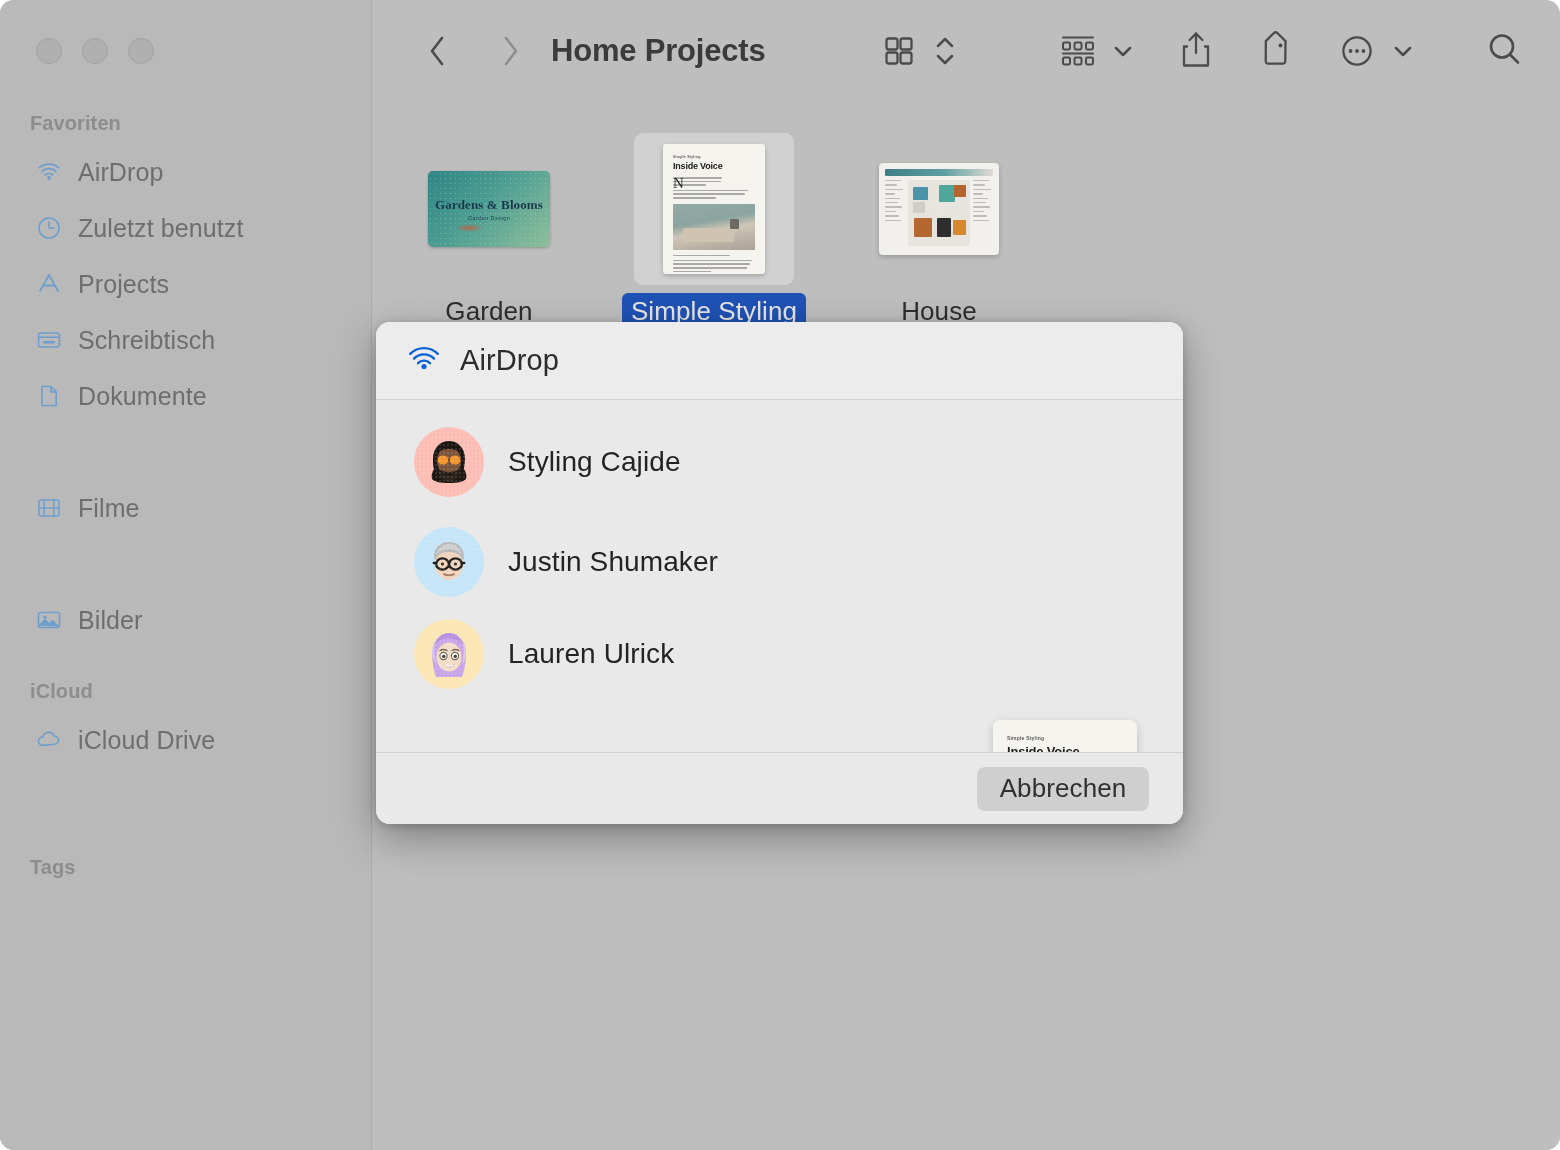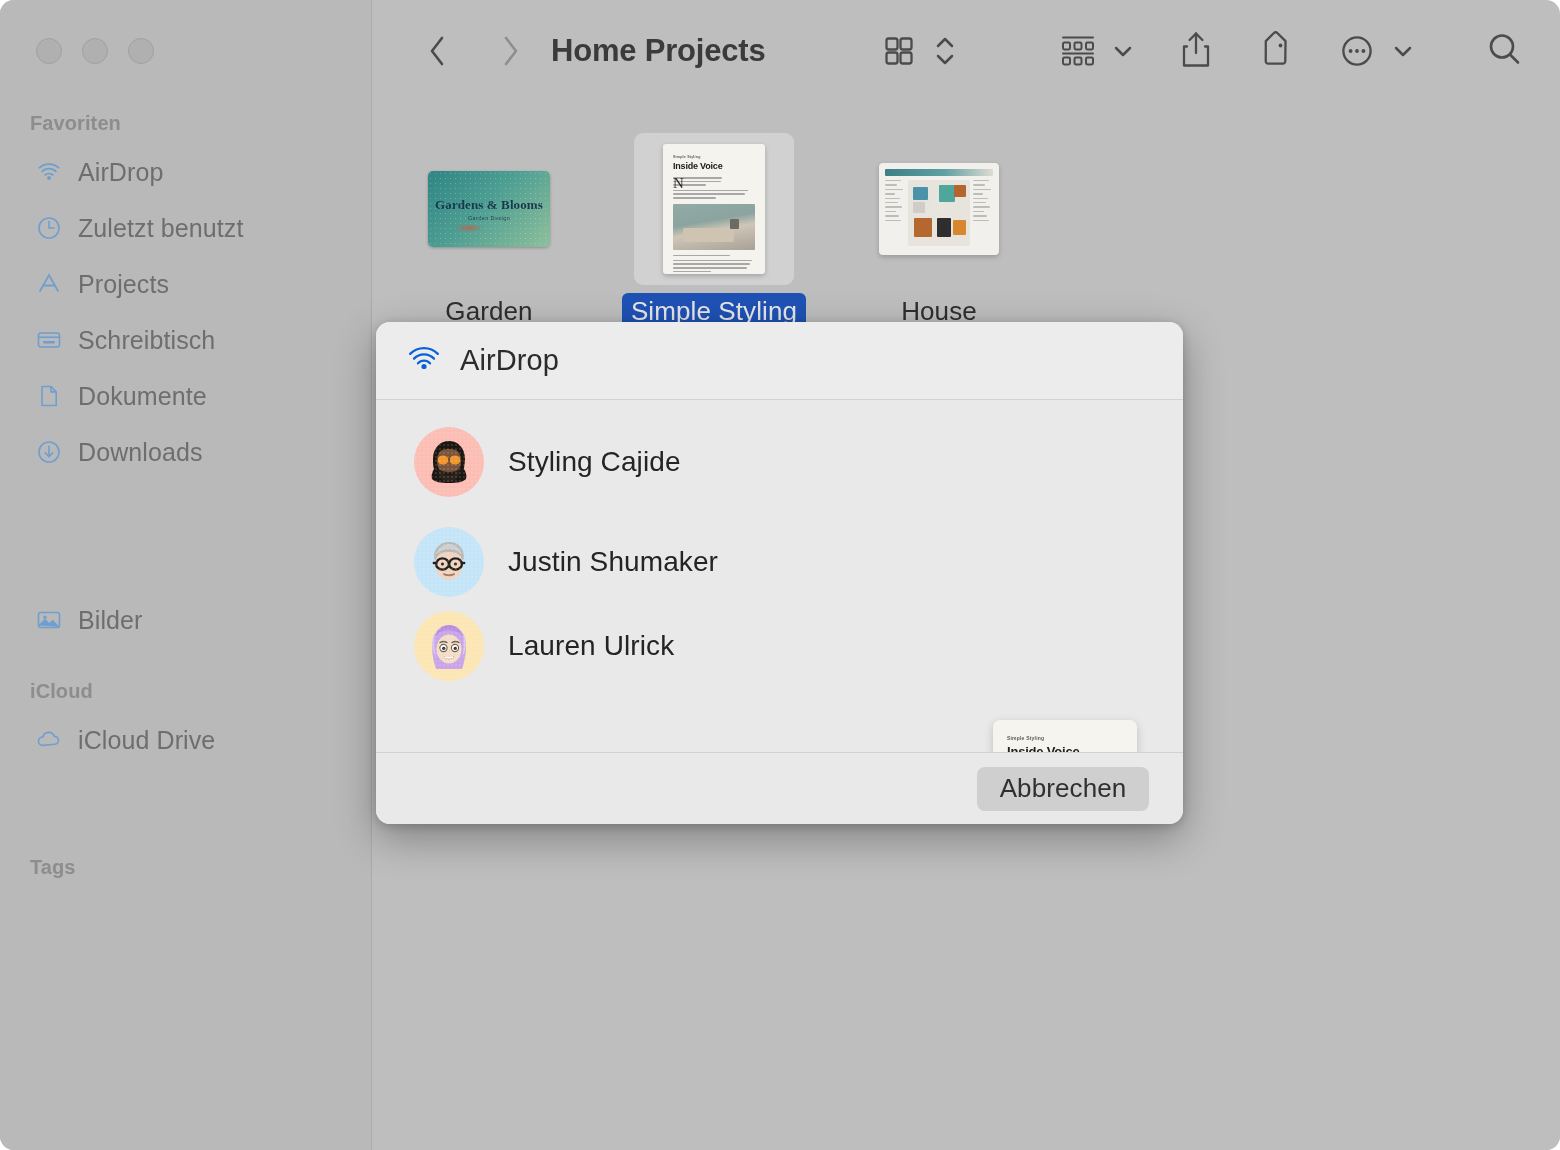--- a/index.html
+++ b/index.html
@@ -403,31 +403,30 @@
       <span class="sb-icon">
         <svg width="30" height="30" viewBox="0 0 30 30" fill="none" stroke="#6f9fce" stroke-width="1.6">
           <rect x="4.5" y="8" width="21" height="14" rx="2.4"></rect>
           <path d="M4.5 12.2h21"></path>
           <rect x="9" y="16" width="12" height="2.6" rx="1.1" fill="#6f9fce" stroke="none"></rect>
         </svg>
       </span>
       <span class="sb-label">Schreibtisch</span>
     </div>
 
-    <div class="sb-item" style="top:432px">
+
+    <div class="sb-item" style="top:488px">
       <span class="sb-icon">
-        <svg width="30" height="30" viewBox="0 0 30 30" fill="none" stroke="#6f9fce" stroke-width="1.6" stroke-linecap="round" stroke-linejoin="round">
-          <circle cx="15" cy="15" r="10"></circle>
-          <path d="M15 9.4v10.2"></path>
-          <path d="M11.2 15.8 15 19.6 18.8 15.8"></path>
-        </svg>
-      </span>
-      <span class="sb-label">Downloads</span>
-    </div>
-
+        <svg width="30" height="30" viewBox="0 0 30 30" fill="none" stroke="#6f9fce" stroke-width="1.6">
+          <rect x="5" y="7" width="20" height="16" rx="2"></rect>
+          <path d="M10.2 7v16M19.8 7v16M5 15h20"></path>
+        </svg>
+      </span>
+      <span class="sb-label">Filme</span>
+    </div>
 
 
     <div class="sb-item" style="top:600px">
       <span class="sb-icon">
         <svg width="30" height="30" viewBox="0 0 30 30" fill="none" stroke="#6f9fce" stroke-width="1.6">
           <rect x="4.5" y="7.5" width="21" height="15" rx="2.2"></rect>
           <path d="M5.4 20.4l5.6-5.6 4.2 4.2 3.4-3.2 6 6" fill="#6f9fce" stroke="#6f9fce" stroke-linejoin="round"></path>
           <circle cx="11" cy="12.2" r="1.7" fill="#6f9fce" stroke="none"></circle>
         </svg>
       </span>
@@ -674,21 +673,21 @@
             <path d="M34.9 36.4h0.2" stroke="#22201e" stroke-width="2.4"></path>
             <path d="M22.1 36h-2.3M47.9 36h2.3" stroke="#22201e" stroke-width="2.4" stroke-linecap="round"></path>
             <circle cx="28.5" cy="37" r="1.6" fill="#2b2b2b"></circle>
             <circle cx="41.5" cy="37" r="1.6" fill="#2b2b2b"></circle>
             <path d="M30 47c2.4 1.8 7.6 1.8 10 0" stroke="#a87f68" stroke-width="2" fill="none" stroke-linecap="round"></path>
           </svg>
         </span>
         <span class="contact-name">Justin Shumaker</span>
       </div>
 
-      <div class="contact-row" style="top:209px">
+      <div class="contact-row" style="top:217px">
         <span class="avatar" style="background:#fbe6b4">
           <span class="speckle"></span>
           <svg width="70" height="70" viewBox="0 0 70 70">
             <path d="M18 36c0-13 7-22 17-22s17 9 17 22c0 8-2 16-4 22H22c-2-6-4-14-4-22z" fill="#c9a4e8"></path>
             <ellipse cx="35" cy="38" rx="12.5" ry="14.5" fill="#f3ddc6"></ellipse>
             <path d="M21 25c3-7 8-11 14-11s11 4 14 11c-4-4-9-6-14-6s-10 2-14 6z" fill="#b88ee0"></path>
             <path d="M18 34c0-5 1-9 3-12-1 8-1 16 1 24-2-3-4-8-4-12z" fill="#d9c6ea"></path>
             <path d="M52 34c0-5-1-9-3-12 1 8 1 16-1 24 2-3 4-8 4-12z" fill="#d9c6ea"></path>
             <circle cx="29.5" cy="37" r="3.6" fill="#fff" stroke="#6b5c4e" stroke-width="1.1"></circle>
             <circle cx="41" cy="37" r="3.6" fill="#fff" stroke="#6b5c4e" stroke-width="1.1"></circle>

